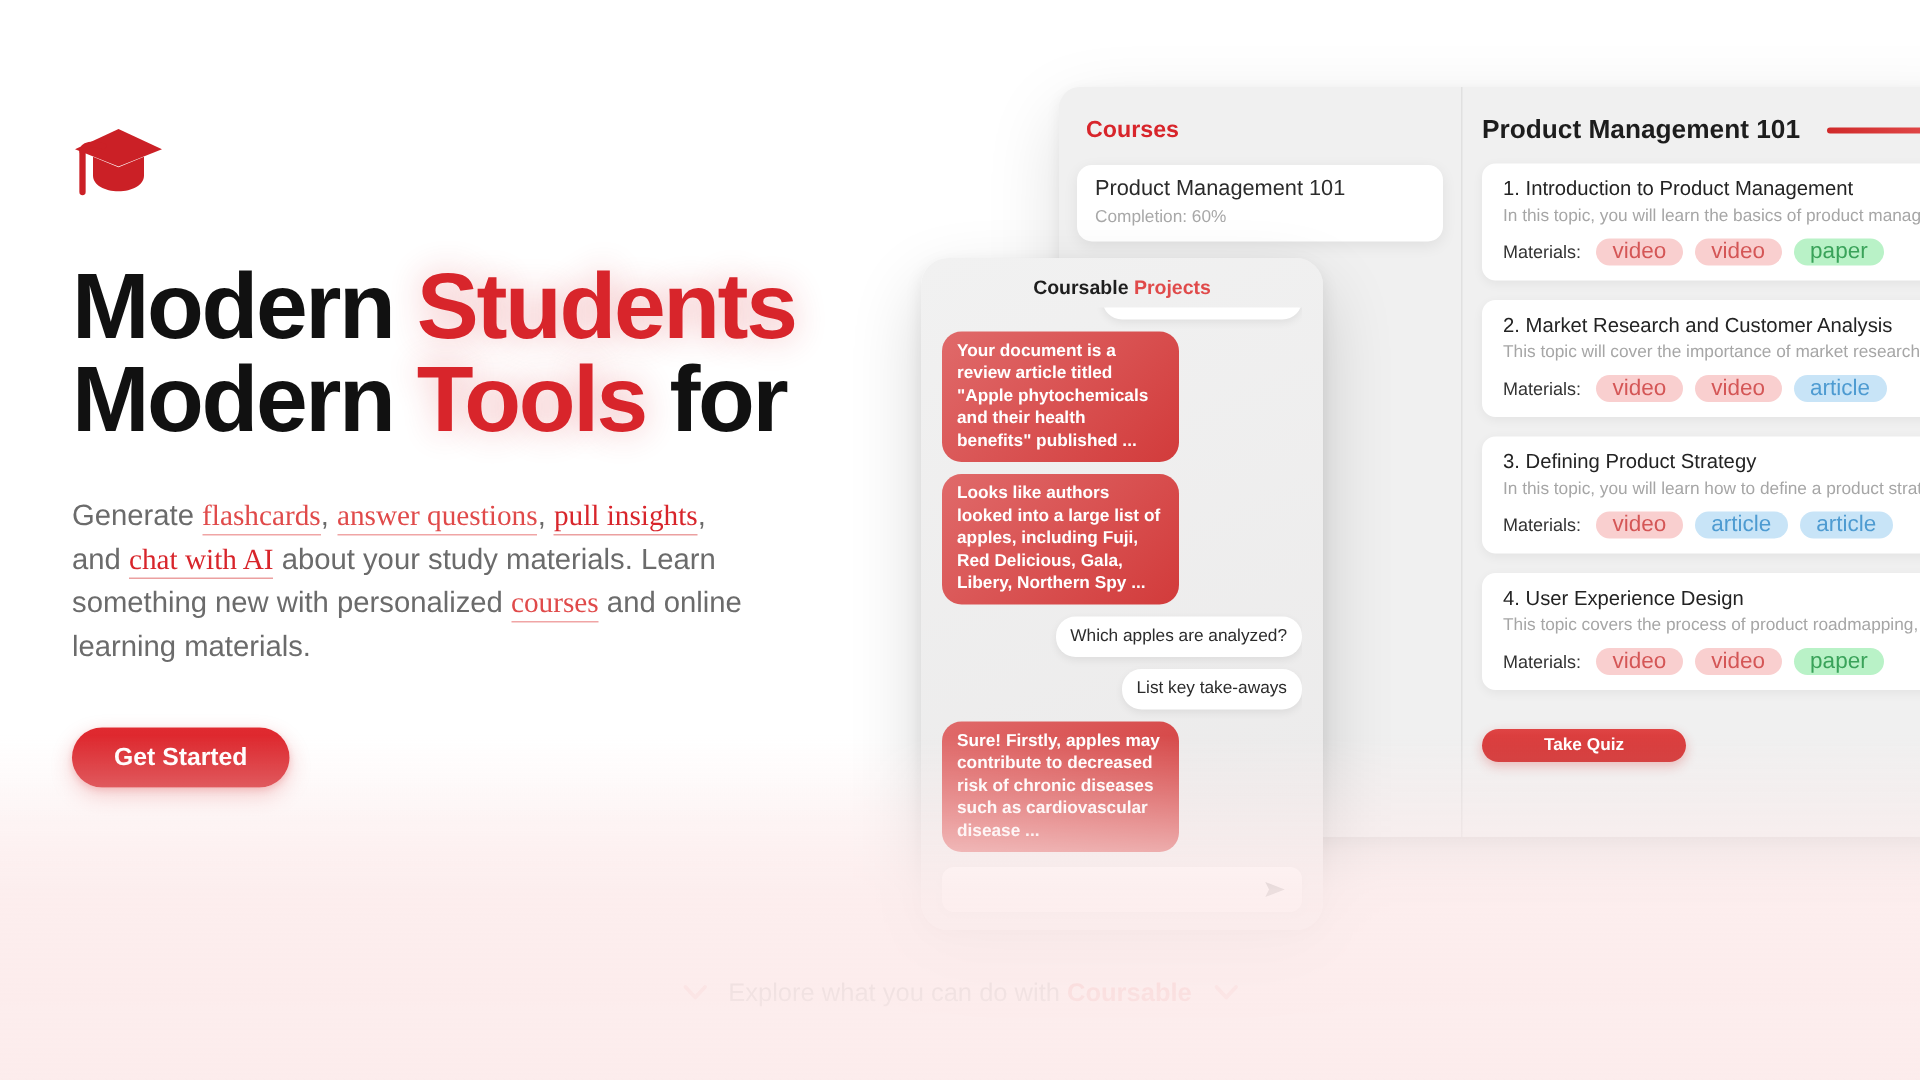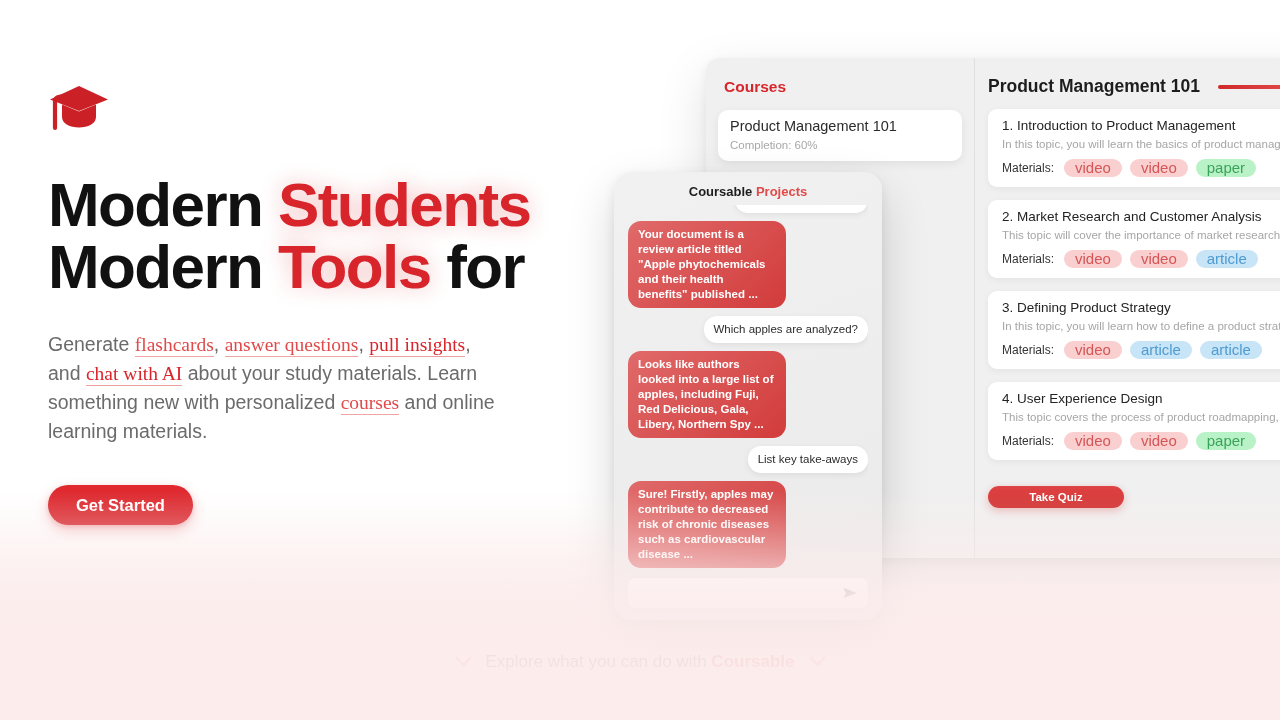--- a/index.html
+++ b/index.html
@@ -462,22 +462,22 @@
   </div>
 
   <div class="chat-widget">
     <div class="chat-head">
       <span>Coursable </span><span class="proj">Projects</span>
     </div>
 
     <div class="chat-body">
       <div class="bubble user">Summarize this article</div>
       <div class="bubble bot">Your document is a review article titled "Apple phytochemicals and their health benefits" published ...</div>
+      <div class="bubble bot">Looks like authors looked into a large list of apples, including Fuji, Red Delicious, Gala, Libery, Northern Spy ...</div>
       <div class="bubble user">Which apples are analyzed?</div>
-      <div class="bubble bot">Looks like authors looked into a large list of apples, including Fuji, Red Delicious, Gala, Libery, Northern Spy ...</div>
       <div class="bubble user">List key take-aways</div>
       <div class="bubble bot">Sure! Firstly, apples may contribute to decreased risk of chronic diseases such as cardiovascular disease ...</div>
     </div>
 
     <div class="chat-input-row">
       <input class="chat-input" type="text" autofocus="" value="" style="">
       <svg class="send-icon" viewBox="0 0 16 16">
         <path d="M1.5 3 L14.5 8 L1.5 13 L4 8 Z" fill="#8d8d8d"></path>
       </svg>
     </div>

